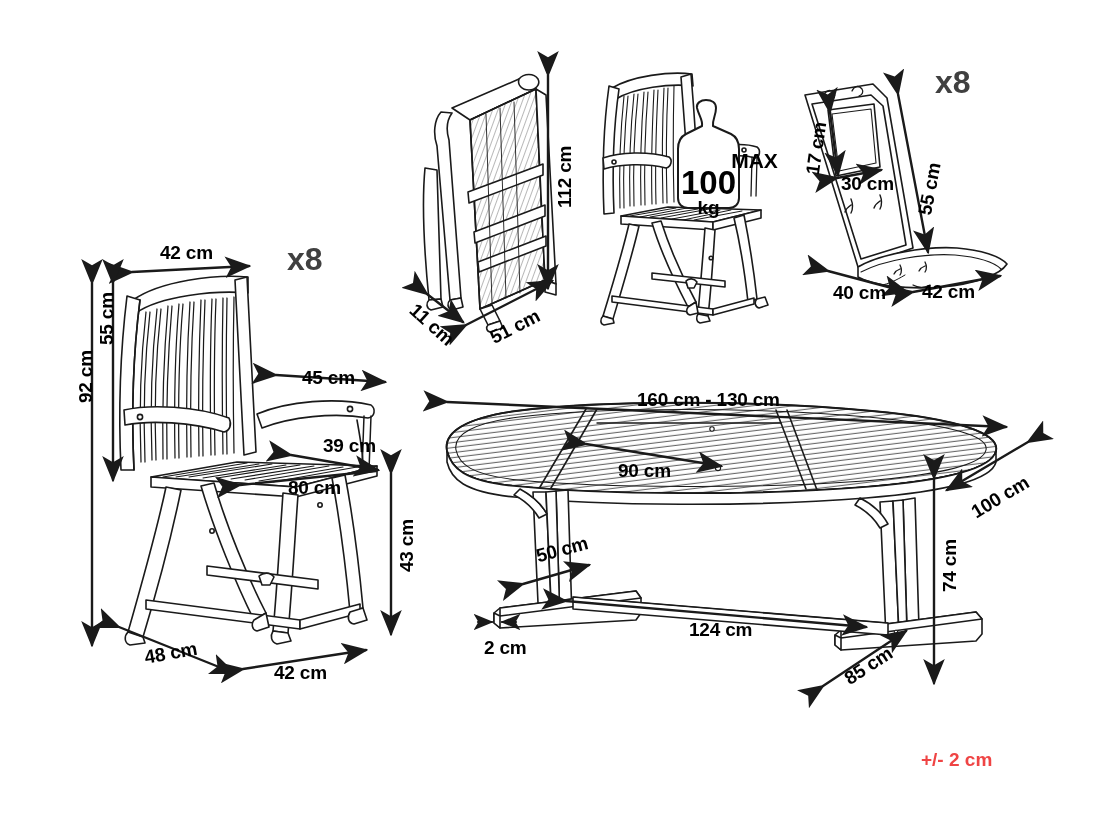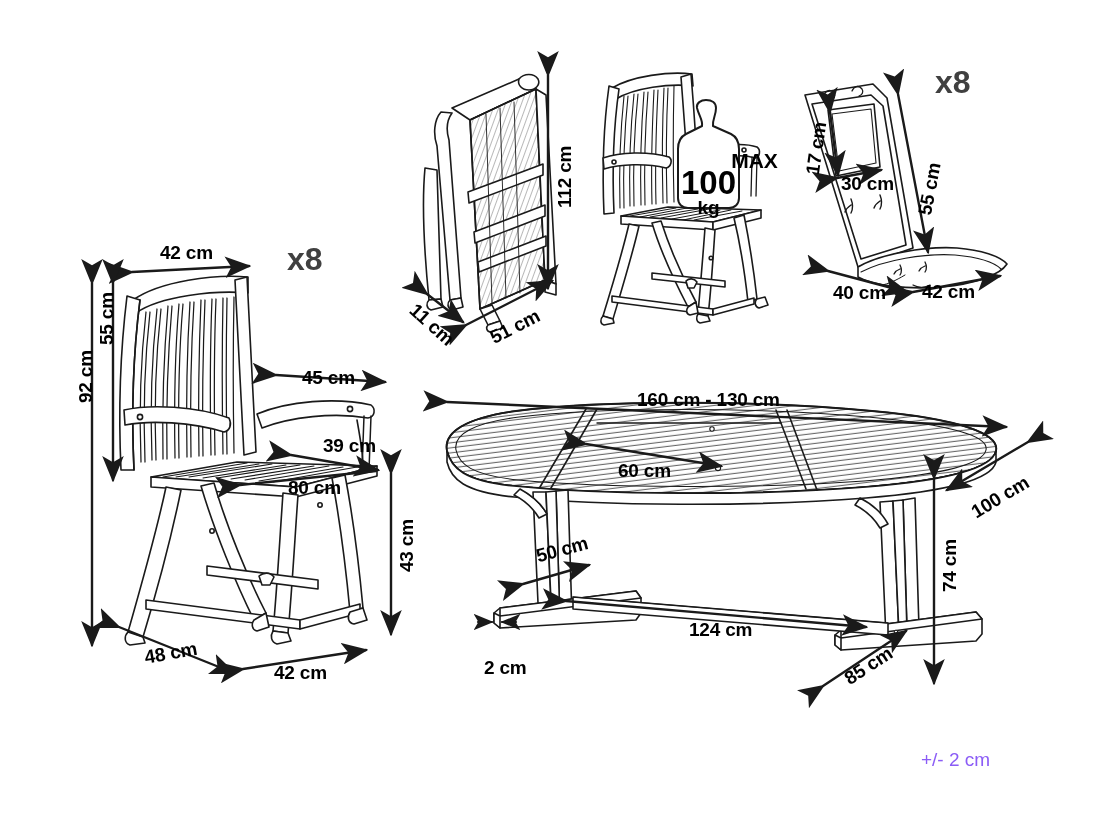--- a/index.html
+++ b/index.html
@@ -35,22 +35,22 @@
     position: absolute;
     font-family: "Liberation Sans", sans-serif;
     font-weight: bold;
     color: #404040;
     white-space: nowrap;
     line-height: 1;
   }
   .tol {
     position: absolute;
     font-family: "Liberation Sans", sans-serif;
-    font-weight: normal;
-    color: #8b5cf6;
+    font-weight: bold;
+    color: #ef4444;
     white-space: nowrap;
     line-height: 1;
   }
   .maxtxt {
     position: absolute;
     font-family: "Liberation Sans", sans-serif;
     font-weight: bold;
     color: #000000;
     text-align: center;
     line-height: 1;
@@ -453,23 +453,23 @@
   <div class="maxtxt" style="left:678px; top:198px; width:61px; font-size:19px;">kg</div>
 
   <div class="qty" style="left:935px; top:66px; font-size:32px;">x8</div>
   <div class="dimlabel" style="left:803px; top:173px; font-size:19px; transform:rotate(-82deg); transform-origin:left top;">17 cm</div>
   <div class="dimlabel" style="left:841px; top:174px; font-size:19px;">30 cm</div>
   <div class="dimlabel" style="left:915px; top:213px; font-size:19px; transform:rotate(-79deg); transform-origin:left top;">55 cm</div>
   <div class="dimlabel" style="left:833px; top:283px; font-size:19px;">40 cm</div>
   <div class="dimlabel" style="left:922px; top:282px; font-size:19px;">42 cm</div>
 
   <div class="dimlabel" style="left:637px; top:390px; font-size:19px;">160 cm - 130 cm</div>
-  <div class="dimlabel" style="left:618px; top:461px; font-size:19px;">60 cm</div>
+  <div class="dimlabel" style="left:618px; top:461px; font-size:19px;">90 cm</div>
   <div class="dimlabel" style="left:968px; top:505px; font-size:19px; transform:rotate(-31deg); transform-origin:left top;">100 cm</div>
   <div class="dimlabel" style="left:940px; top:592px; font-size:19px; transform:rotate(-90deg); transform-origin:left top;">74 cm</div>
   <div class="dimlabel" style="left:534px; top:547px; font-size:19px; transform:rotate(-15deg); transform-origin:left top;">50 cm</div>
   <div class="dimlabel" style="left:689px; top:620px; font-size:19px;">124 cm</div>
-  <div class="dimlabel" style="left:484px; top:638px; font-size:19px;margin-top:20px;">2 cm</div>
+  <div class="dimlabel" style="left:484px; top:638px; font-size:19px;">2 cm</div>
   <div class="dimlabel" style="left:841px; top:672px; font-size:19px; transform:rotate(-33deg); transform-origin:left top;">85 cm</div>
 
   <div class="tol" style="left:921px; top:750px; font-size:19px;">+/- 2 cm</div>
 
 </div>
 
 </body></html>

